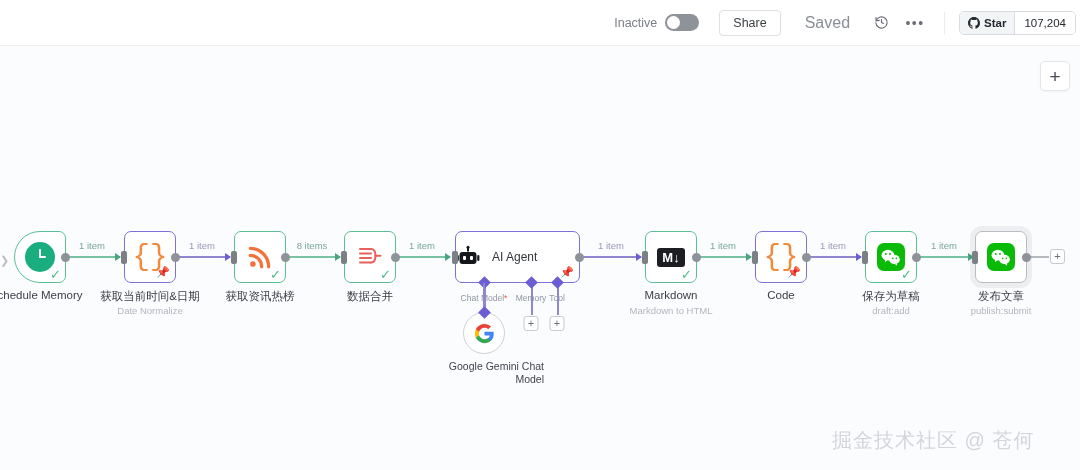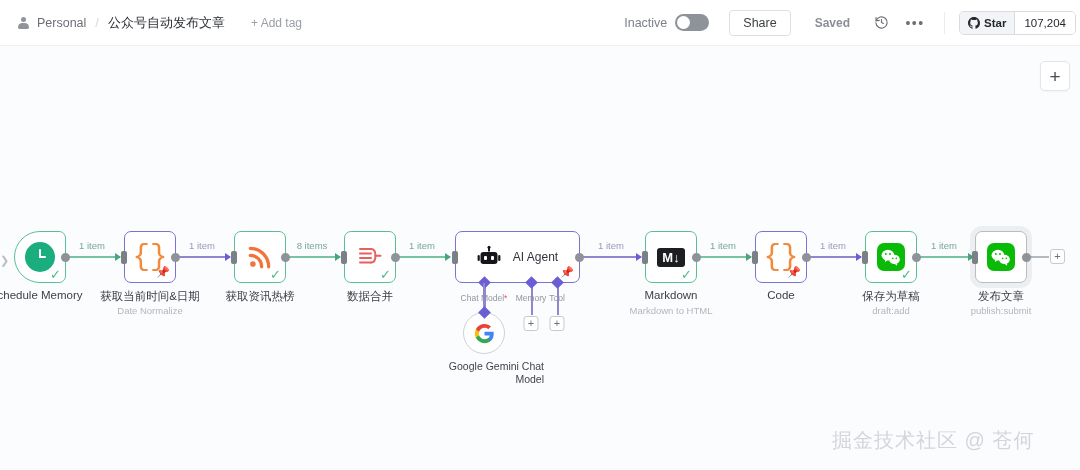--- a/index.html
+++ b/index.html
@@ -43,21 +43,21 @@
   }
   .toggle .knob {
     position: absolute; left: 2px; top: 2px; width: 13px; height: 13px;
     border-radius: 50%; background: #fff;
   }
   .share-btn {
     font-size: 12.5px; color: #3c4043; background: #fff;
     border: 1px solid #dcdfe3; border-radius: 4px;
     padding: 5px 13px; cursor: pointer; margin-right: 24px;
   }
-  .saved-label { font-size: 12px; color: #8a8e96; margin-right: 20px; font-weight: bold; }
+  .saved-label { font-size: 16px; color: #8a8e96; margin-right: 20px; }
   .icon-btn { width: 22px; height: 22px; display:flex; align-items:center; justify-content:center; cursor:pointer; margin-right: 12px; }
   .dots { letter-spacing: 1.5px; color:#6b6f76; font-size: 14px; line-height: 6px; }
   .hdr-divider { width:1px; height:22px; background:#ececee; margin: 0 14px 0 6px; }
   .star-group { display:flex; align-items:stretch; border:1px solid #d8dbe0; border-radius:5px; overflow:hidden; cursor:pointer; height:24px; }
   .star-left { display:flex; align-items:center; gap:4px; background:#f3f4f6; padding: 0 8px; font-size:11.5px; color:#24292f; font-weight:bold; }
   .star-count { display:flex; align-items:center; background:#ffffff; padding: 0 9px; font-size:11.5px; color:#24292f; border-left:1px solid #d8dbe0; }
 
   
   .tabs {
     position:absolute; left:447px; top:36px; height:24px;
@@ -146,21 +146,21 @@
   .conn-label {
     position:absolute; top:-16px; left:50%; transform:translateX(-50%);
     font-size:9.5px; white-space:nowrap;
   }
   .conn.green .conn-label { color:#79a694; }
   .conn.purple .conn-label { color:#9a97bb; }
 
   
   .agent-box {
     width:125px; height:52px; background:#ffffff; border:1px solid #7c72d6;
-    border-radius:7px; display:flex; align-items:center; justify-content:center;
+    border-radius:7px; display:flex; align-items:center; 
     gap:12px; position:relative;
   }
   .agent-title { font-size:12px; color:#32353c; }
   .agent-sub-wrap { position:absolute; left:0; top:52px; width:125px; }
   .sub-conn {
     position:absolute; width:2px; background:#8f86cf; top:0;
   }
   .sub-diamond {
     position:absolute; width:9px; height:9px; background:#6b5ed4;
     transform:rotate(45deg); top:-5px; margin-left:-4.5px;
@@ -211,27 +211,20 @@
     width:28px; height:28px; border-radius:7px; background:#09bb07;
     display:flex; align-items:center; justify-content:center;
   }
 </style>
 </head>
 <body>
 
 <div id="app">
 
   <div class="header">
-    <div class="bc">
-      <span class="person-icon"></span>
-      <span class="bc-personal">Personal</span>
-      <span class="bc-sep">/</span>
-      <span class="bc-title">公众号自动发布文章</span>
-      <span class="add-tag">+ Add tag</span>
-    </div>
 
     <div class="hdr-right">
       <div class="inactive-wrap">
         <span class="inactive-label">Inactive</span>
         <div class="toggle">
           <div class="knob"></div>
         </div>
       </div>
       <div class="share-btn">Share</div>
       <span class="saved-label">Saved</span>

